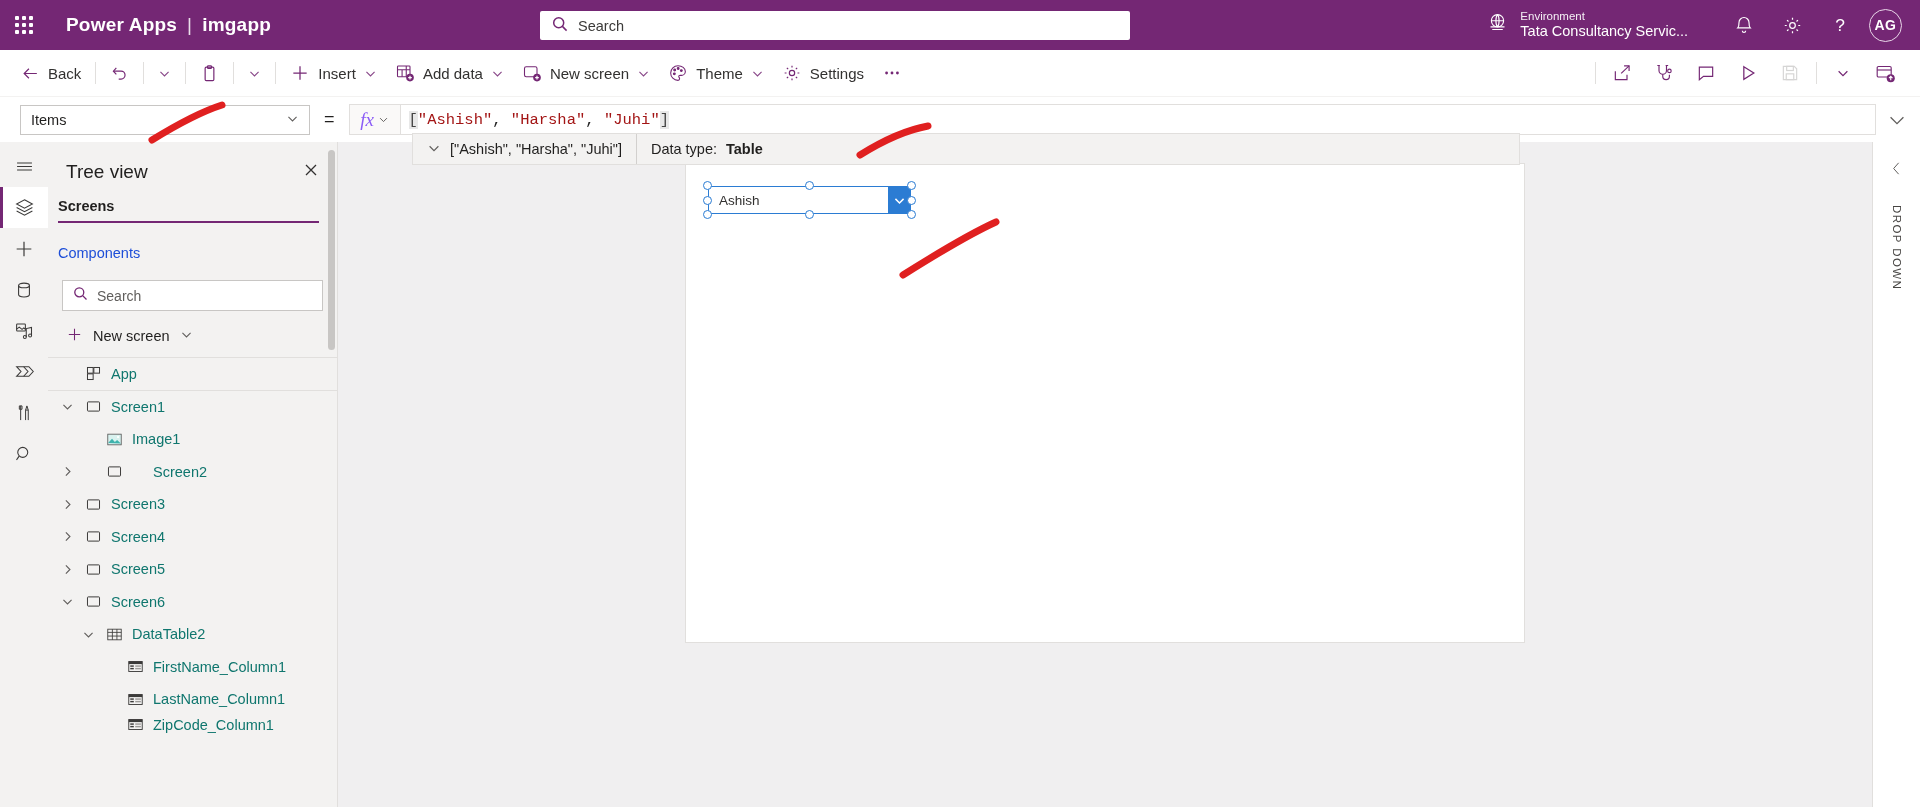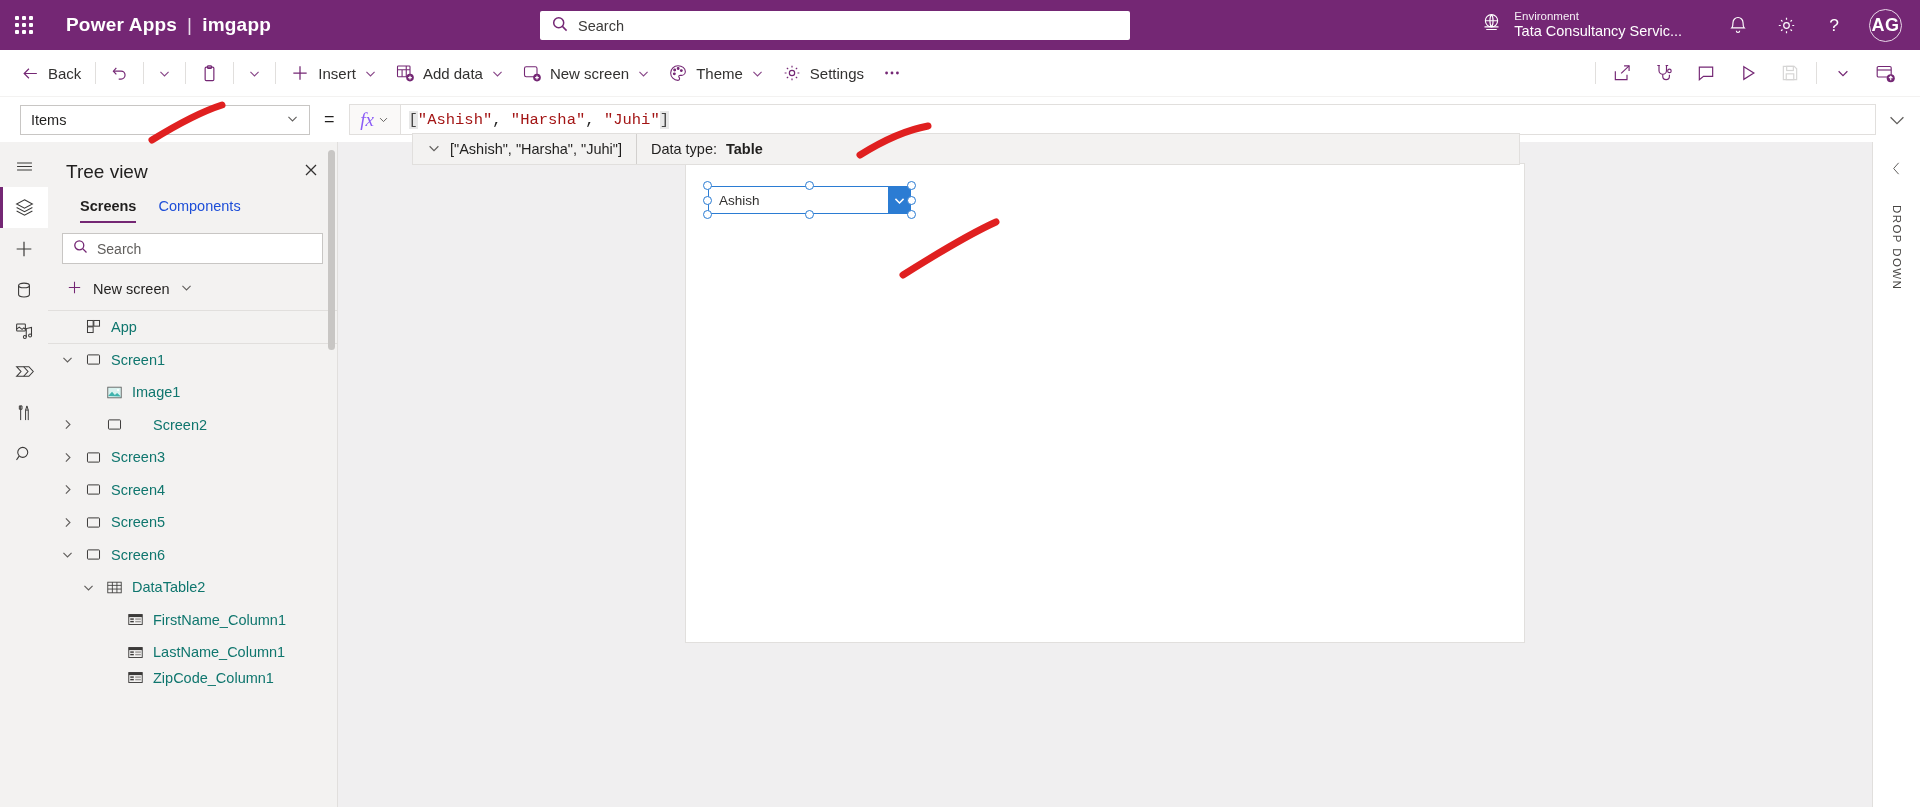--- a/index.html
+++ b/index.html
@@ -62,22 +62,22 @@
   .envtext .lbl { font-size: 11.5px; opacity: .92; display:block; }
   .envtext .val { font-size: 14.5px; display:block; }
   .ticon {
     width: 48px; height: 50px; display: flex; align-items: center; justify-content: center;
     cursor: pointer;
   }
   .avatar {
     width: 33px; height: 33px; border-radius: 50%;
     border: 1.4px solid #e9d7e9;
     display: flex; align-items: center; justify-content: center;
-    font-size: 18px; font-weight: 600; letter-spacing: .4px;
-    margin-left: 11px; cursor: pointer;
+    font-size: 14px; font-weight: 600; letter-spacing: .4px;
+    margin-left: 5px; cursor: pointer;
   }
 
   
   .cmdbar {
     height: 47px; background: #ffffff;
     display: flex; align-items: center;
     padding-left: 12px; position: relative;
     border-bottom: 1px solid #f3f2f1;
   }
   .cmd {
@@ -173,21 +173,21 @@
     border-right: 1px solid #e1dfdd;
     display: flex; flex-direction: column;
     position: relative;
   }
   .treehead {
     display: flex; align-items: center;
     padding: 16px 14px 8px 18px;
   }
   .treehead .ttl { font-size: 19px; color: #201f1e; }
   .treehead .x { margin-left: auto; cursor: pointer; padding: 4px; }
-  .tabs { display: flex; gap: 22px; padding: 4px 18px 0 32px; }
+  .tabs { display: flex; gap: 22px; padding: 4px 18px 0 10px; flex-direction: column; }
   .tab {
     font-size: 14.5px; color: #1d4ed8; padding-bottom: 7px;
     cursor: pointer; border-bottom: 2px solid transparent;
   }
   .tab.sel { color: #201f1e; font-weight: 600; border-bottom-color: #742774; }
   .searchrow { padding: 10px 14px 8px 14px; }
   .treesearch {
     height: 31px; background: #ffffff; border: 1px solid #c8c6c4;
     display: flex; align-items: center; padding: 0 10px; gap: 9px;
   }

